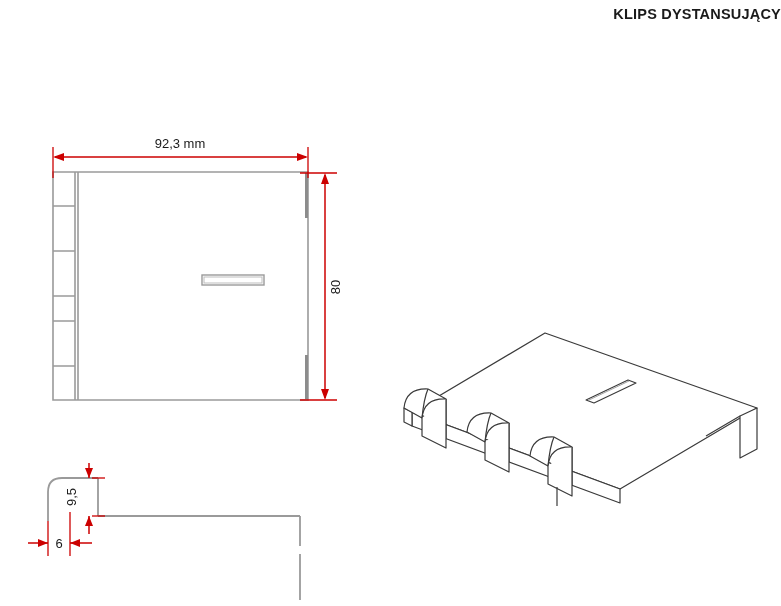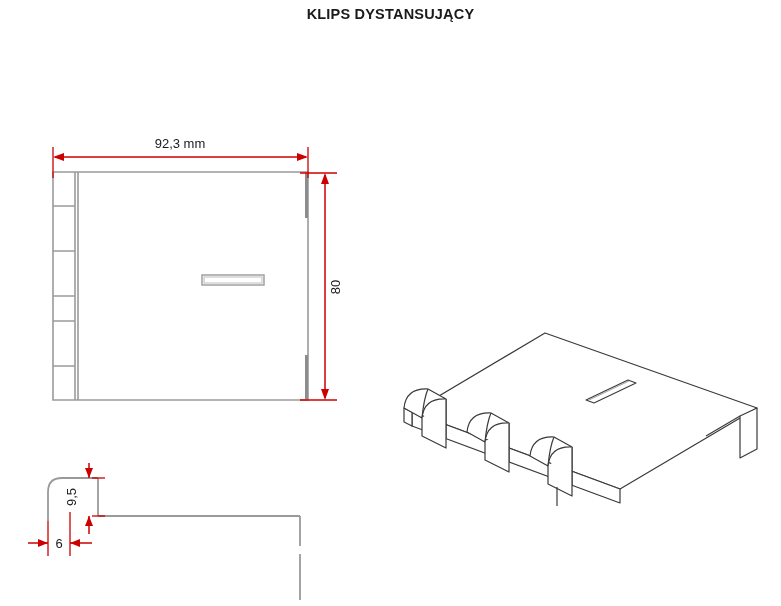--- a/index.html
+++ b/index.html
@@ -12,21 +12,21 @@
     height: 606px;
     position: relative;
     overflow: hidden;
     font-family: "Liberation Sans", sans-serif;
   }
   #drawing-title {
     position: absolute;
     top: 6px;
     left: 0;
     width: 781px;
-    text-align: center;
+    text-align: right;
     font-size: 14.5px;
     font-weight: bold;
     color: #1a1a1a;
     letter-spacing: 0.2px;
   }
   #cad-canvas {
     position: absolute;
     top: 0;
     left: 0;
   }

